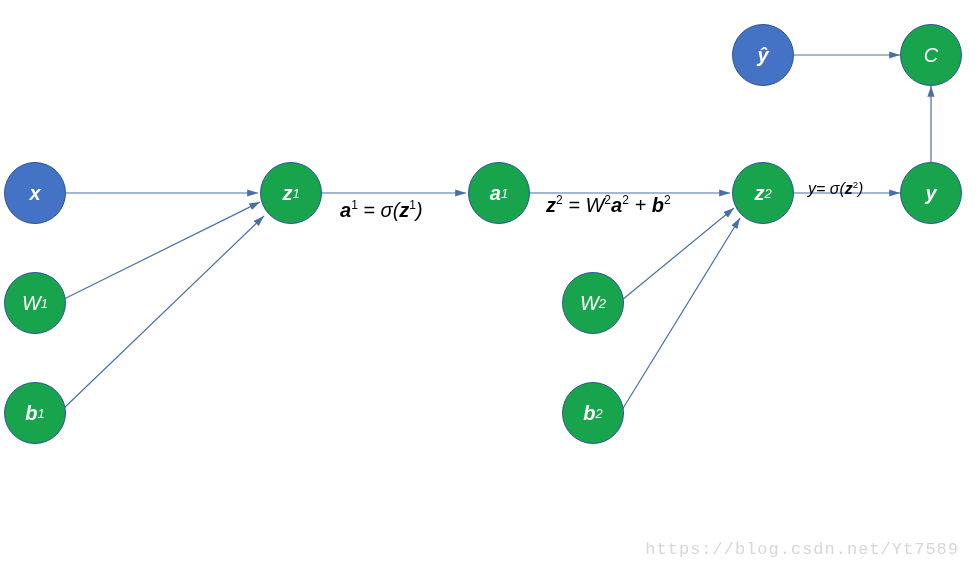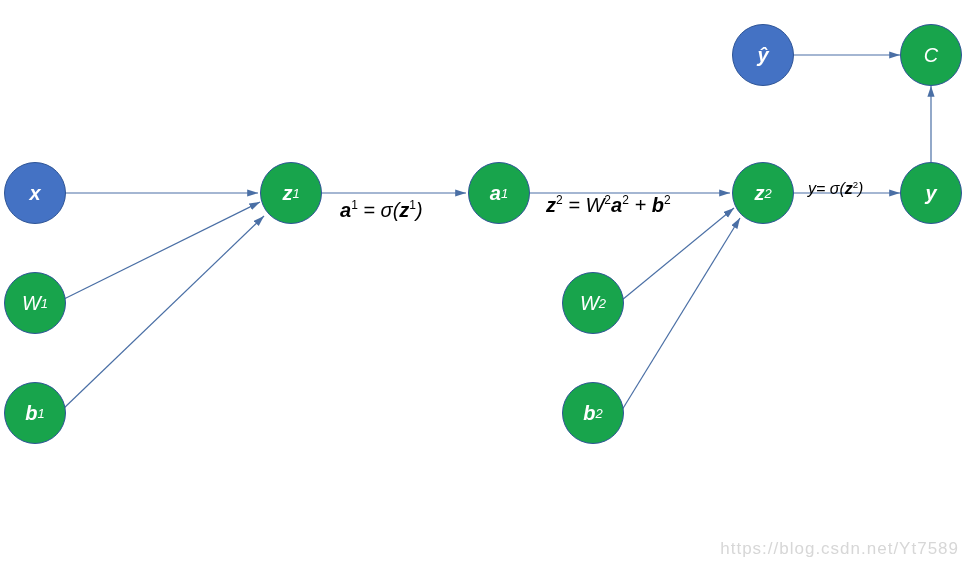--- a/index.html
+++ b/index.html
@@ -38,21 +38,21 @@
     position: absolute;
     font-size: 20px;
     color: #000;
     white-space: nowrap;
   }
   .watermark {
     position: absolute;
     right: 20px;
     bottom: 12px;
     font-style: normal;
-    font-family: Liberation Sans, sans-serif;
+    font-family: Liberation Mono, monospace;
     color: #d7d7d7;
     font-size: 17px;
     letter-spacing: 1px;
     text-align: right;
   }
   svg.wires {
     position: absolute;
     left: 0; top: 0;
     width: 979px;
     height: 571px;

